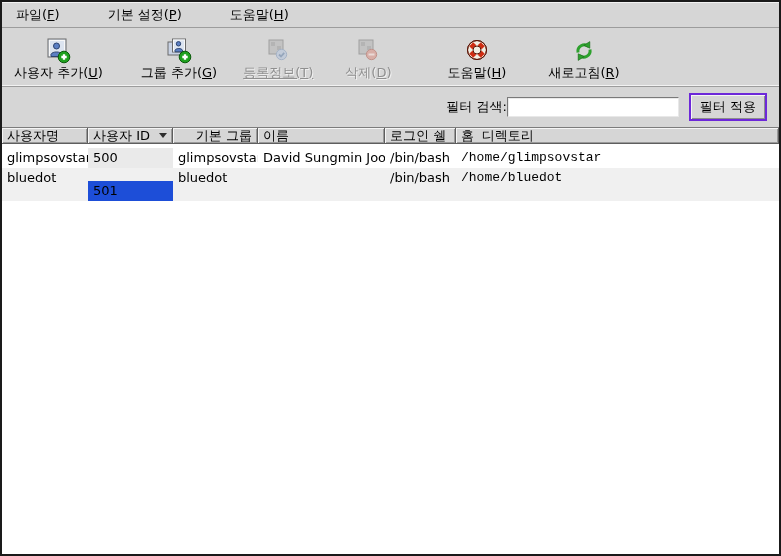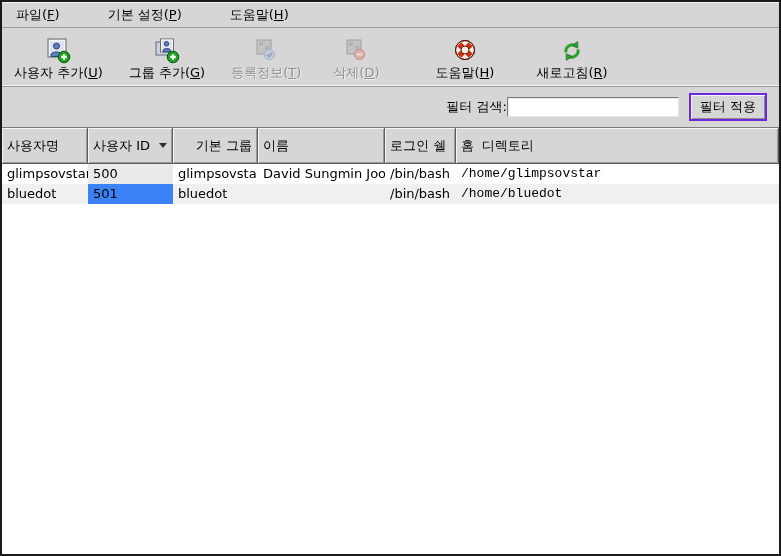--- a/index.html
+++ b/index.html
@@ -23,22 +23,22 @@
     flex:0 0 52px;display:flex;align-items:flex-end;
     padding:3px 4px 3px 6px;
     border-bottom:1px solid #9c9c9c;box-shadow:inset 0 -1px 0 #f2f2f2;
   }
   .tool-btn{
     display:flex;flex-direction:column;align-items:center;
     padding:1px 6px;white-space:nowrap;cursor:default;
   }
   .tool-btn .icon{height:27px;display:flex;align-items:center;justify-content:center;}
   .tool-btn.disabled{color:#8f8f8f;text-shadow:1px 1px 0 #f0f0f0;}
-  .tb-group{margin-left:14px;}
-  .tb-props{margin-left:14px;}
+  .tb-group{margin-left:26px;}
+  .tb-props{margin-left:14px;text-decoration:underline;}
   .tb-delete{margin-left:20px;}
   .tb-help{margin-left:44px;}
   .tb-refresh{margin-left:30px;}
   
   .filter-row{
     flex:0 0 32px;display:flex;align-items:center;justify-content:flex-end;
     padding:4px 12px 4px 0;
   }
   .filter-input{
     width:172px;height:20px;box-sizing:border-box;
@@ -62,39 +62,39 @@
   }
   .tab.active{background:#d6d6d6;z-index:2;padding:4px 9px 4px 9px;}
   .tab.inactive{background:#cccccc;margin-left:2px;padding:2px 7px;color:#111;}
   
   .table-area{
     flex:1;display:flex;flex-direction:column;background:#fff;
     border-top:1px solid #7c7c7c;overflow:hidden;
   }
   .thead{display:flex;flex:0 0 20px;}
   .th{
-    box-sizing:border-box;height:36px;display:flex;align-items:center;
+    box-sizing:border-box;height:16px;display:flex;align-items:center;
     background:#d6d6d6;padding:1px 5px;overflow:hidden;white-space:nowrap;
     border-right:1px solid #5e5e5e;border-bottom:1px solid #5e5e5e;
     box-shadow:inset 1px 1px 0 #f5f5f5,inset -1px -1px 0 #9a9a9a;
     cursor:default;
   }
   .sort-arrow{
     margin-left:auto;width:0;height:0;
     border-left:4px solid transparent;border-right:4px solid transparent;
     border-top:5px solid #2e2e2e;
   }
   .row{display:flex;flex:0 0 20px;background:#fff;cursor:default;}
   .row.alt{background:#f0f0f0;}
   .cell{
     box-sizing:border-box;height:20px;padding:2px 5px;
     white-space:nowrap;overflow:hidden;font-size:13px;
   }
   .row .cell.sorted{background:#eaeaea;}
-  .row.alt .cell.sorted{background:#3b82f6;}
+  .row.alt .cell.sorted{background:#1d4ed8;margin-top:13px;}
   .c0{width:86px;}.c1{width:85px;}.c2{width:85px;justify-content:flex-end;}.c3{width:127px;}.c4{width:71px;}.c5{flex:1;font-family:Liberation Mono, monospace;}
   .tbody-fill{flex:1;background:#fff;}
 </style>
 </head>
 <body>
 
 <div class="window">
 
   <div class="menubar">
     <div class="menu-item"><span>파일(</span><span class="mn">F</span><span>)</span></div>

